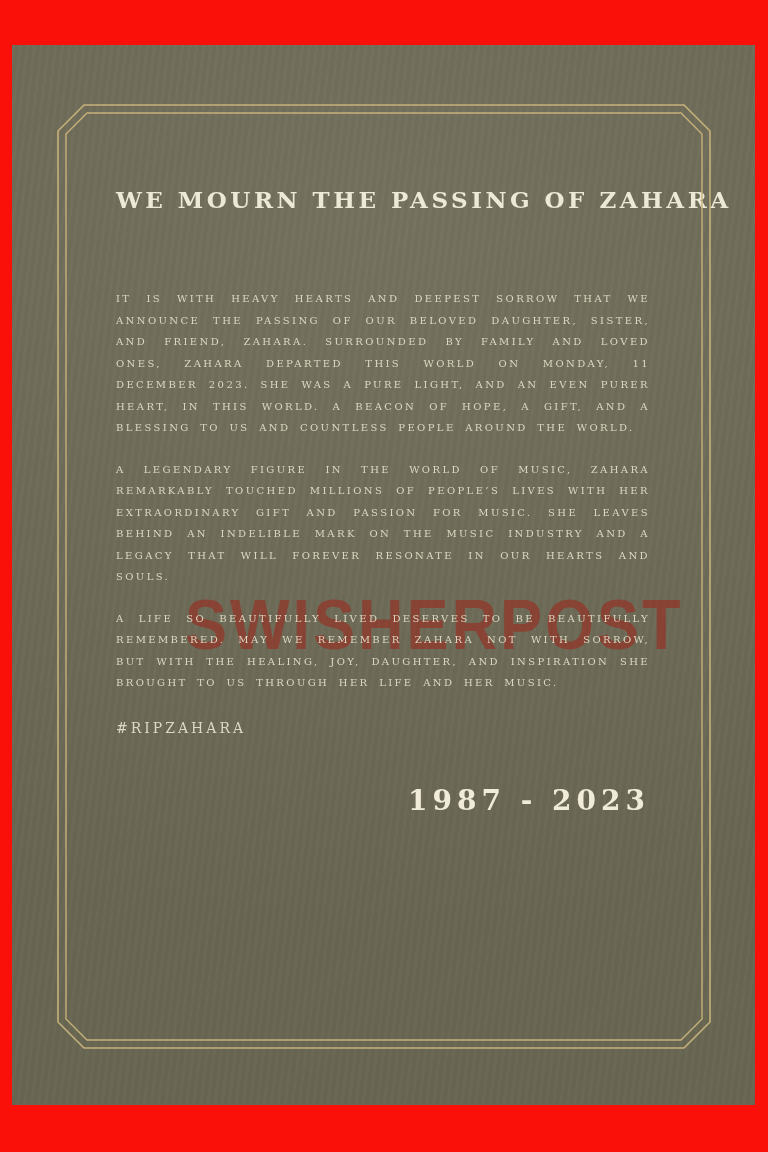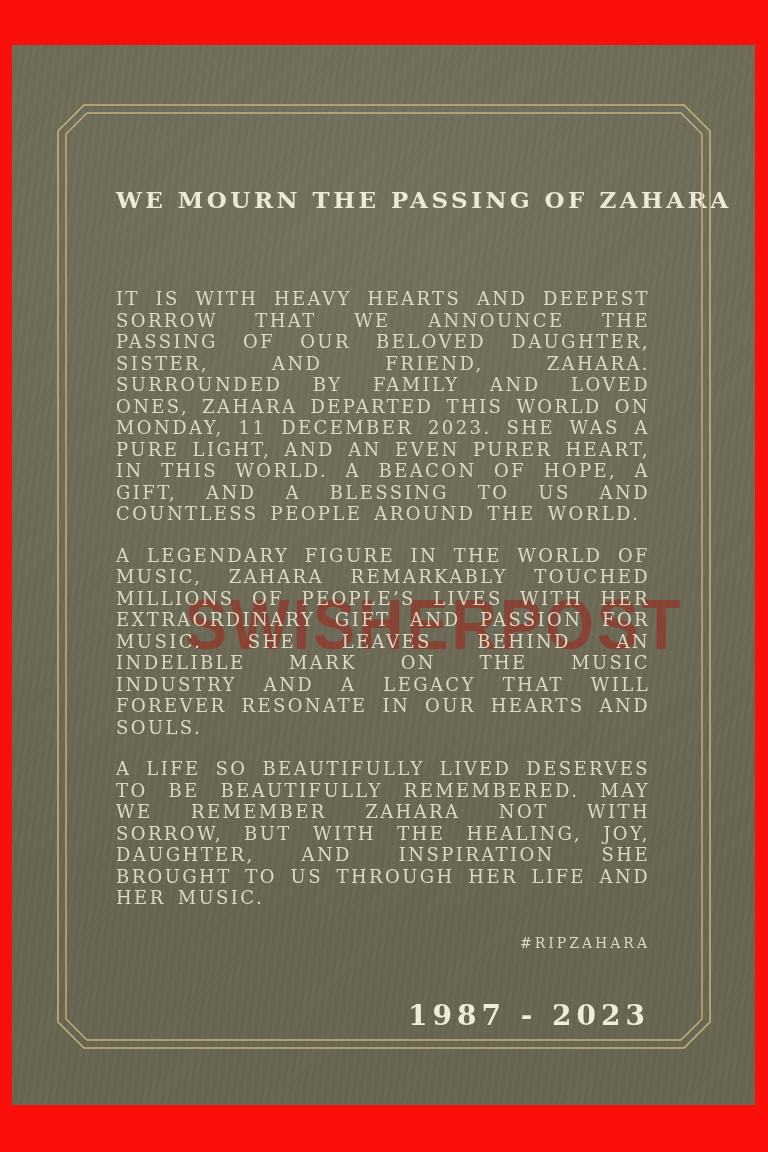--- a/index.html
+++ b/index.html
@@ -66,33 +66,32 @@
     font-size: 23px;
     line-height: 28px;
     font-weight: bold;
     letter-spacing: 3.5px;
     text-align: center;
     color: #ede9d7;
     white-space: nowrap;
   }
   .para {
     margin: 0 0 20px 0;
-    font-size: 18px;
+    font-size: 10px;
     line-height: 21.5px;
     letter-spacing: 2.4px;
     word-spacing: 4px;
     text-align: justify;
     color: #ddd8c3;
   }
   .hashtag {
     margin: 26px 0 0 0;
     font-size: 14px;
     letter-spacing: 3px;
     color: #ddd8c3;
-    text-align: right;
   }
   .years {
     margin: 48px 0 0 0;
     font-size: 28px;
     font-weight: bold;
     letter-spacing: 5px;
     text-align: right;
     color: #f0ecd9;
   }
 </style>

